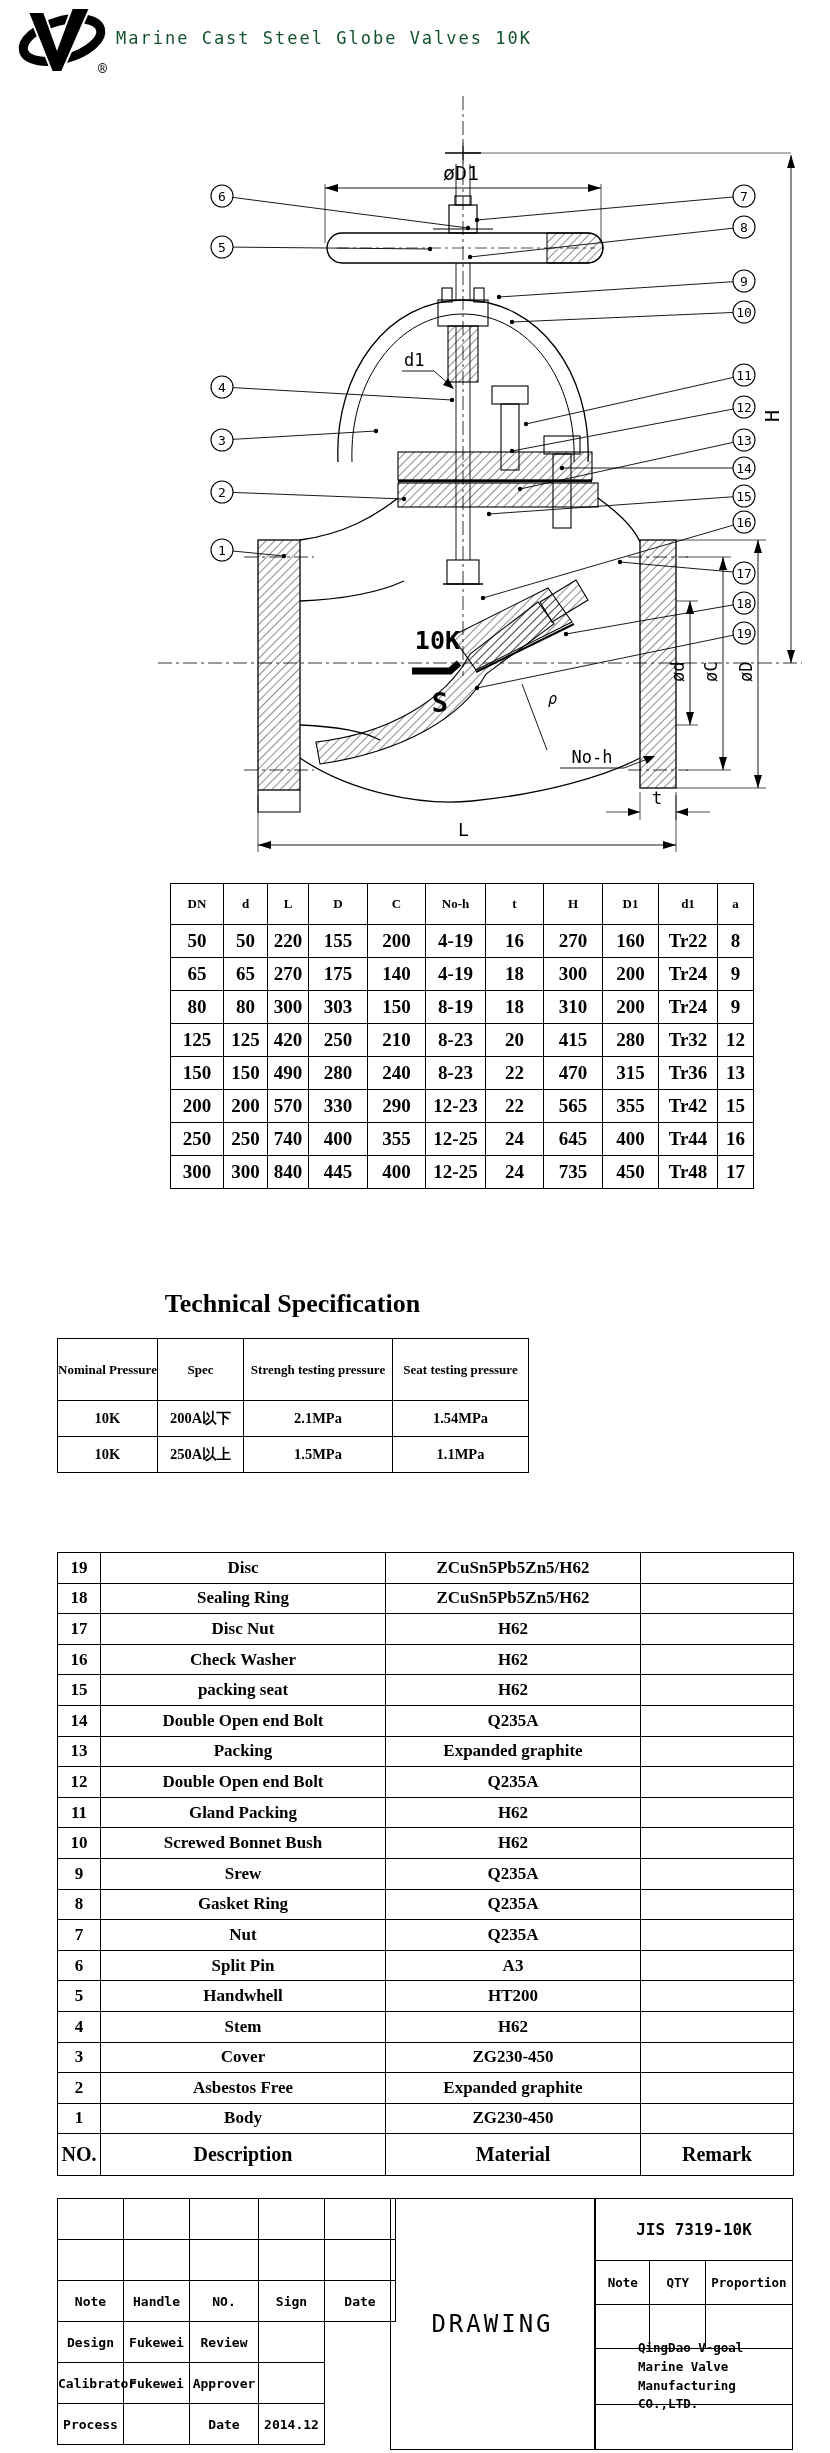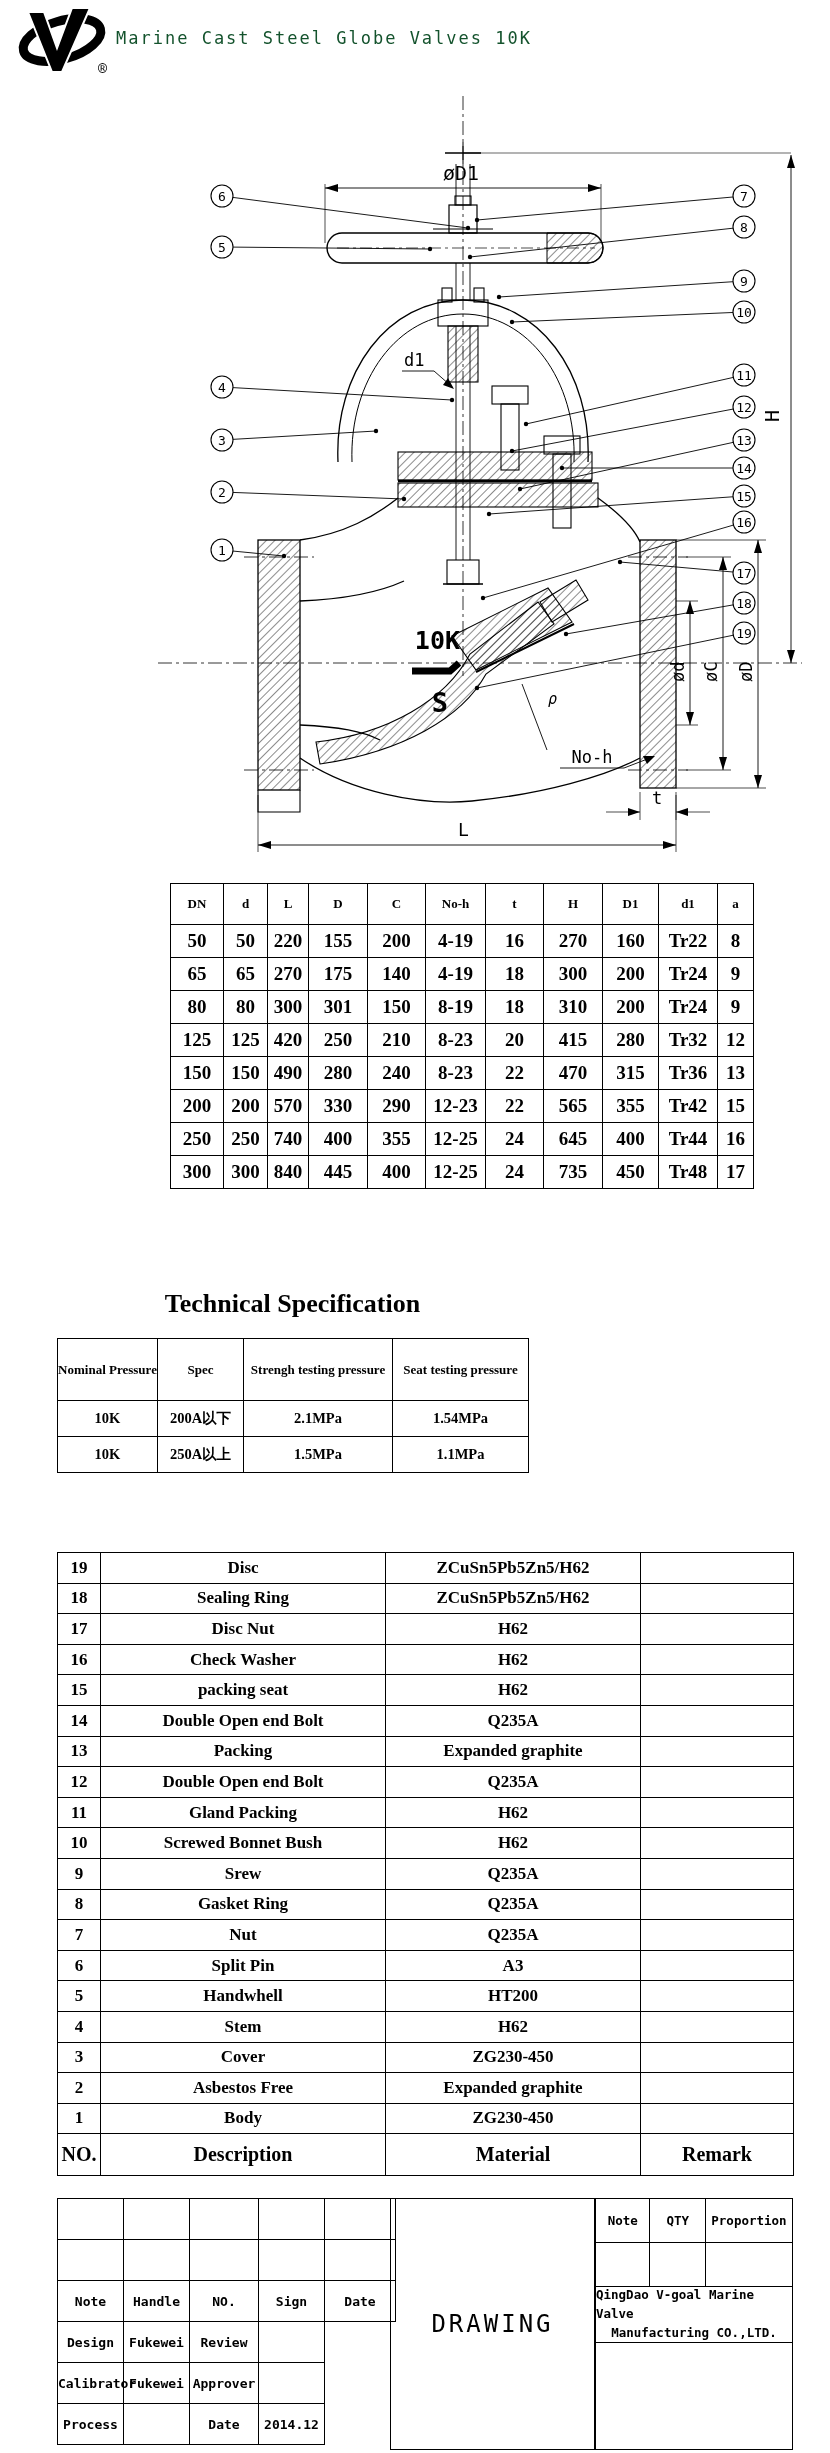--- a/index.html
+++ b/index.html
@@ -34,21 +34,21 @@
                 display:flex;align-items:center;justify-content:center;font-size:24px;letter-spacing:3px;}
   #right-block{left:595px;top:2198px;width:198px;height:252px;border:1.7px solid #000;}
   #right-block .row{box-sizing:border-box;border-bottom:1.7px solid #000;display:flex;
                     align-items:center;justify-content:center;font-weight:bold;}
   #rb-standard{height:62px;font-size:16px;}
   #rb-cols,#rb-empty{height:44px;padding:0;}
   #rb-cols div,#rb-empty div{box-sizing:border-box;height:100%;display:flex;align-items:center;justify-content:center;
       border-right:1.7px solid #000;font-size:12.5px;}
   #rb-cols div:last-child,#rb-empty div:last-child{border-right:none;}
   #rb-total{height:44px;font-size:13.5px;}
-  #rb-company{height:56px;flex-direction:column;font-size:12.5px;font-weight:normal;border-bottom:none;line-height:1.5;}
+  #rb-company{height:56px;flex-direction:column;font-size:12.5px;font-weight:normal;border-bottom:none;line-height:1.5;padding-left:42px;}
   svg text{font-family:"DejaVu Sans Mono",monospace;fill:#000;}
 </style>
 </head>
 <body>
 
 <div id="sheet">
 
   <svg id="logo" width="104" height="78" viewBox="0 0 104 78">
     <ellipse cx="50" cy="36" rx="40" ry="19" fill="none" stroke="#000" stroke-width="9" transform="rotate(-16 50 36)"></ellipse>
     <path d="M16,8 L40,68 L50,68 L78,4 L60,4 L45,44 L32,8 Z" fill="#000" stroke="#fff" stroke-width="2"></path>
@@ -350,21 +350,21 @@
           <td>18</td>
           <td>300</td>
           <td>200</td>
           <td>Tr24</td>
           <td>9</td>
         </tr>
         <tr>
           <td>80</td>
           <td>80</td>
           <td>300</td>
-          <td>301</td>
+          <td>303</td>
           <td>150</td>
           <td>8-19</td>
           <td>18</td>
           <td>310</td>
           <td>200</td>
           <td>Tr24</td>
           <td>9</td>
         </tr>
         <tr>
           <td>125</td>
@@ -639,20 +639,21 @@
           <td style="width: 88px; height: 40px;">2014.12</td>
         </tr>
       </tbody>
   </table>
 
   <div id="drawing-cell" class="abs cad">
     <span>DRAWING</span>
   </div>
 
   <div id="right-block" class="abs cad">
+    <div class="row" id="rb-standard">JIS 7319-10K</div>
     <div class="row" id="rb-cols">
       <div style="width:55px">Note</div>
       <div style="width:56px">QTY</div>
       <div style="width:87px">Proportion</div>
     </div>
     <div class="row" id="rb-empty">
       <div style="width:55px"></div>
       <div style="width:56px"></div>
       <div style="width:87px"></div>
     </div>

